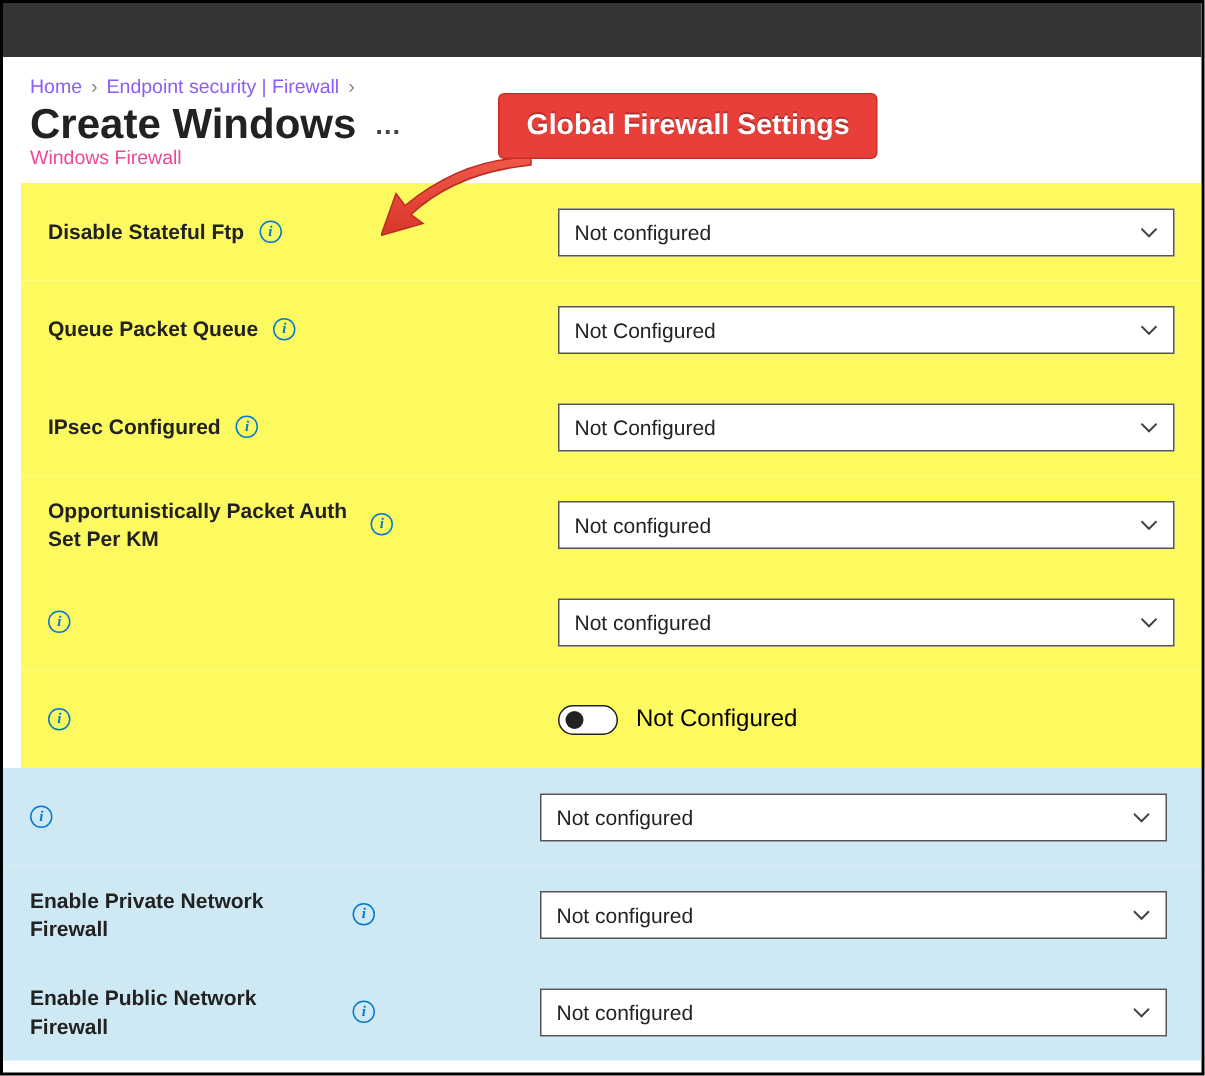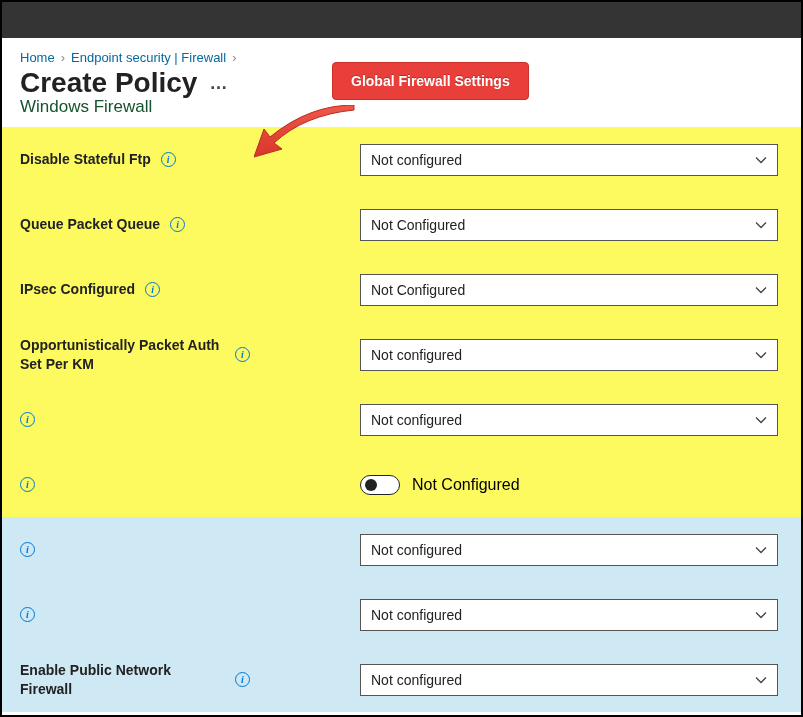--- a/index.html
+++ b/index.html
@@ -24,69 +24,69 @@
     font-size: 13px;
     color: #0067b8;
     display: flex;
     align-items: center;
     gap: 6px;
   }
   .breadcrumb span.sep {
     color: #888;
     font-size: 13px;
   }
-  .breadcrumb a { color: #0369a1; text-decoration: none; cursor: pointer; }
+  .breadcrumb a { color: #8b5cf6; text-decoration: none; cursor: pointer; }
   .page-title {
     padding: 2px 18px 0 18px;
     font-size: 28px;
     font-weight: 600;
     color: #222;
     display: flex;
     align-items: center;
     gap: 12px;
   }
   .subtitle {
     padding: 0 18px;
-    font-size: 17px;
-    color: #14532d;
+    font-size: 13px;
+    color: #ec4899;
     margin-top: -2px;
     margin-bottom: 10px;
   }
   .more-dots { font-size: 18px; color: #444; line-height: 1; letter-spacing: 1px; }
   .callout-wrap {
     position: absolute;
     top: 62px; left: 332px;
     z-index: 10;
   }
   .callout {
     background: #e83f3a;
     border: 1px solid #c93028;
     border-radius: 4px;
     color: #fff;
-    font-size: 14px;
+    font-size: 19px;
     font-weight: 700;
     padding: 10px 18px;
     text-align: center;
     text-shadow: 0 -1px 0 rgba(0,0,0,0.25);
   }
   .arrow {
     position: absolute;
     top: 105px; left: 254px;
     z-index: 9;
   }
   .section {
     padding: 0; margin: 0;
   }
   .row {
     display: flex;
     align-items: center;
     min-height: 65px;
     padding: 0 18px;
   }
-  .yellow { background: #fdfa60; }
+  .yellow { background: #fdfa60; margin-left: 12px; }
   .blue { background: #cee9f4; }
   .label-col {
     width: 230px;
     display: flex;
     align-items: center;
     gap: 10px;
     font-size: 14px;
     color: #222;
     font-weight: 600;
   }
@@ -153,21 +153,21 @@
 <div class="content">
 
   <div class="breadcrumb">
     <a>Home</a>
     <span class="sep">›</span>
     <a>Endpoint security | Firewall</a>
     <span class="sep">›</span>
   </div>
 
   <div class="page-title">
-    <span>Create Policy</span>
+    <span>Create Windows</span>
     <span class="more-dots">…</span>
   </div>
   <div class="subtitle">Windows Firewall</div>
 
   <div class="callout-wrap">
     <div class="callout">Global Firewall Settings</div>
   </div>
 
   <div class="arrow">
     <svg width="110" height="60" viewBox="0 0 110 60">
@@ -286,20 +286,21 @@
             <span class="chevron">
               <svg viewBox="0 0 12 12">
                 <path d="M1 3.5 L6 8.5 L11 3.5" fill="none" stroke="#444" stroke-width="1.3"></path>
               </svg>
             </span>
           </div>
         </div>
       </div>
       <div class="row blue">
         <div class="label-col">
+          <span class="label-text">Enable Private Network Firewall</span>
           <span class="info-icon">i</span>
         </div>
         <div class="ctrl-col">
           <div class="select">
             <span>Not configured</span>
             <span class="chevron">
               <svg viewBox="0 0 12 12">
                 <path d="M1 3.5 L6 8.5 L11 3.5" fill="none" stroke="#444" stroke-width="1.3"></path>
               </svg>
             </span>

